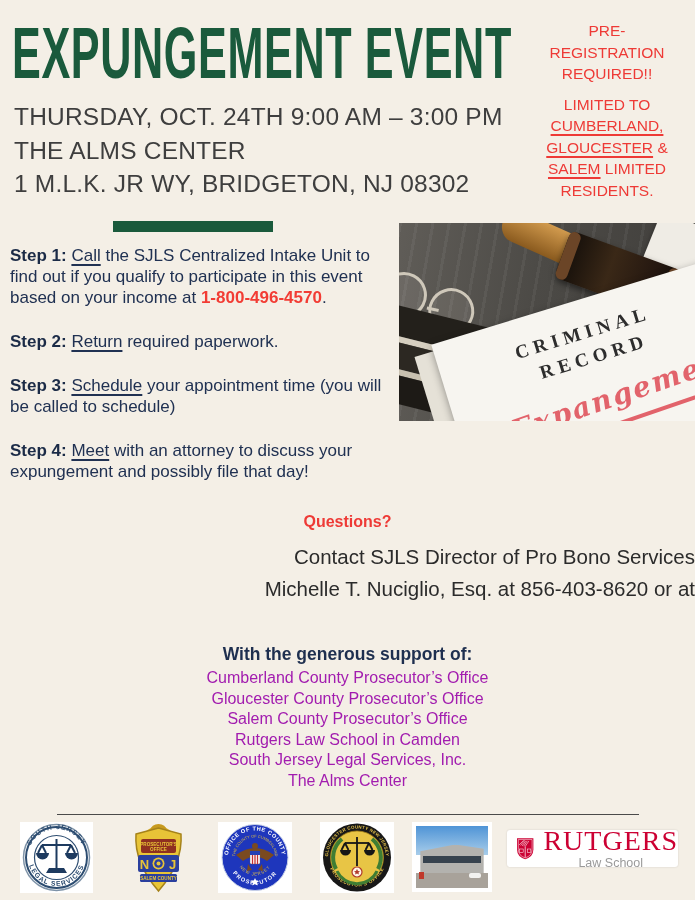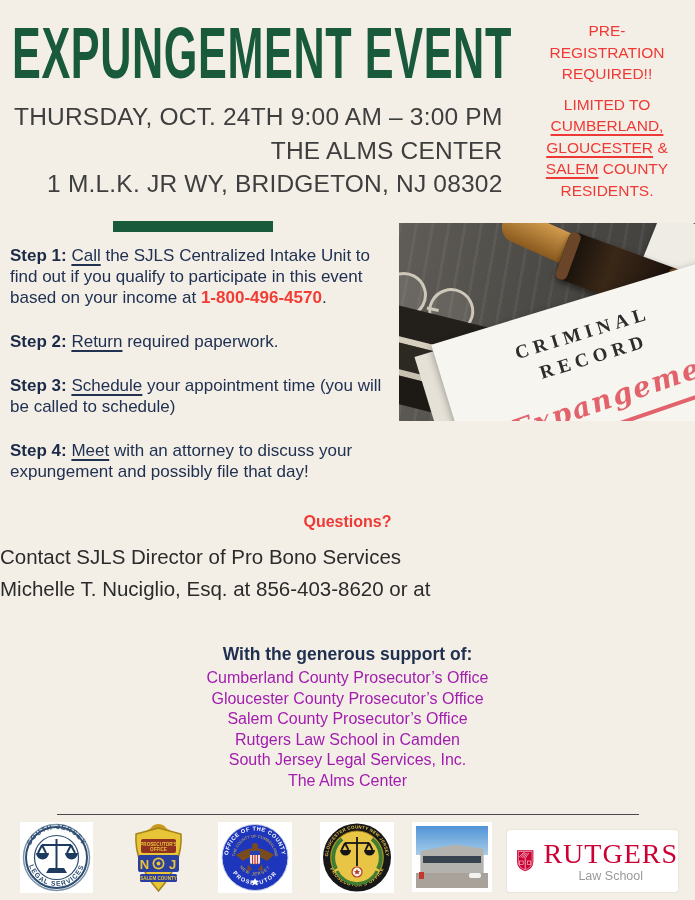--- a/index.html
+++ b/index.html
@@ -5,21 +5,21 @@
   * { margin:0; padding:0; box-sizing:border-box; }
   body { background:#ddd; font-family:"Liberation Sans", sans-serif; }
   .page { position:relative; width:695px; height:900px; background:#F4EFE6; overflow:hidden;
           font-family:"Liberation Sans", sans-serif; }
 
   
   .title { position:absolute; left:12px; top:14px; font-size:72px; font-weight:bold;
            color:#1A5A3C; white-space:nowrap; transform:scaleX(0.60); transform-origin:0 0;
            line-height:1.1; letter-spacing:1px; }
   .datelines { position:absolute; left:14px; top:100px; font-size:24.5px; line-height:33.5px;
-               color:#3E3E3E; letter-spacing:0.2px;text-align:right; }
+               color:#3E3E3E; letter-spacing:0.2px; }
   .notice { position:absolute; left:540px; top:20px; width:134px; text-align:center;
             color:#EE3A36; font-weight:normal; font-size:15.5px; line-height:21.5px; }
   .notice .para2 { margin-top:9px; }
   .u { text-decoration:underline; text-underline-offset:3px; text-decoration-thickness:1.5px; }
   .greenbar { position:absolute; left:113px; top:221px; width:160px; height:11px; background:#1A5A3C; }
 
   
   .steps { position:absolute; left:10px; top:245px; width:384px; font-size:17px;
            line-height:21px; color:#203152; }
   .steps p { margin:0 0 23px 0; }
@@ -63,36 +63,36 @@
   .crim2 { position:absolute; left:96px; top:48px; font-family:"Liberation Serif", serif; font-weight:bold;
           font-size:19px; letter-spacing:5px; color:#2d2d2d; }
   .expang { position:absolute; left:52px; top:86px; font-family:"DejaVu Serif", serif; font-style:italic;
           font-weight:bold; font-size:28px; color:#e2636b; letter-spacing:2px; transform:rotate(-2deg); }
   .expang-line { position:absolute; left:48px; top:128px; width:225px; height:4px; background:#e2636b;
           border-radius:2px; transform:rotate(-2deg); }
 
   
   .q-head { position:absolute; left:0; top:513px; width:695px; text-align:center;
             color:#EE3A36; font-weight:bold; font-size:16px; }
-  .contact { position:absolute; left:0; top:541px; width:695px; text-align:left;
+  .contact { position:absolute; left:0; top:541px; width:695px; text-align:right;
              font-size:20.5px; line-height:31.5px; color:#2B2B2B; white-space:nowrap; }
   .support-head { position:absolute; left:0; top:644px; width:695px; text-align:center;
              font-weight:bold; font-size:17.5px; color:#1E2F4F; }
   .support-list { position:absolute; left:0; top:668px; width:695px; text-align:center;
              font-size:16px; line-height:20.5px; color:#a21caf; }
 
   
   .divider { position:absolute; left:57px; top:814px; width:582px; height:1px; background:#4a4a4a; }
   .logo-box { position:absolute; background:#fff; }
   .lb-sjls { left:20px;  top:822px; width:73px; height:71px; }
   .lb-salem{ left:130px; top:821px; width:57px; height:73px; background:transparent; }
   .lb-cumb { left:218px; top:822px; width:74px; height:71px; }
   .lb-glou { left:320px; top:822px; width:74px; height:71px; }
   .lb-bldg { left:412px; top:822px; width:80px; height:70px; padding:4px; }
-  .lb-rutg { left:507px; top:830px; width:171px; height:62px; border-radius:3px;
+  .lb-rutg { left:507px; top:830px; width:171px; height:37px; border-radius:3px;
              display:flex; align-items:center; box-shadow:0 0 2px rgba(0,0,0,0.15); }
   .bldg-inner { position:relative; width:100%; height:100%; overflow:hidden; }
   .bldg-sky { position:absolute; inset:0; height:46%; background:linear-gradient(#4f94d6,#a8cdea); }
   .bldg-main { position:absolute; left:6%; top:30%; width:88%; height:48%; background:#b3b2ae;
                clip-path:polygon(0 22%, 55% 0, 100% 14%, 100% 100%, 0 100%); }
   .bldg-win { position:absolute; left:10%; top:48%; width:80%; height:12%; background:#37434e; }
   .bldg-ground { position:absolute; left:0; bottom:0; width:100%; height:24%; background:#a8a29a; }
   .bldg-car { position:absolute; right:10%; bottom:16%; width:16%; height:8%; background:#f2f2f0; border-radius:2px; }
   .bldg-sign { position:absolute; left:4%; bottom:14%; width:7%; height:12%; background:#c0392b; }
   .rutg-word { font-family:"Liberation Serif", serif; font-size:28px; color:#CC0033; letter-spacing:1px; line-height:1; }
@@ -101,21 +101,21 @@
 </style>
 </head>
 <body>
 
 <div class="page">
 
   <div class="title">EXPUNGEMENT EVENT</div>
 
   <div class="notice">
     <div class="para1">PRE-REGISTRATION REQUIRED!!</div>
-    <div class="para2"><span>LIMITED TO </span><span class="u">CUMBERLAND,</span><span> </span><span class="u">GLOUCESTER</span><span> &amp; </span><span class="u">SALEM</span><span> COUNTY RESIDENTS.</span></div>
+    <div class="para2"><span>LIMITED TO </span><span class="u">CUMBERLAND,</span><span> </span><span class="u">GLOUCESTER</span><span> &amp; </span><span class="u">SALEM</span><span> LIMITED RESIDENTS.</span></div>
   </div>
 
   <div class="datelines">
     <div>THURSDAY, OCT. 24TH 9:00 AM – 3:00 PM</div>
     <div>THE ALMS CENTER</div>
     <div>1 M.L.K. JR WY, BRIDGETON, NJ 08302</div>
   </div>
 
   <div class="greenbar"></div>
 

